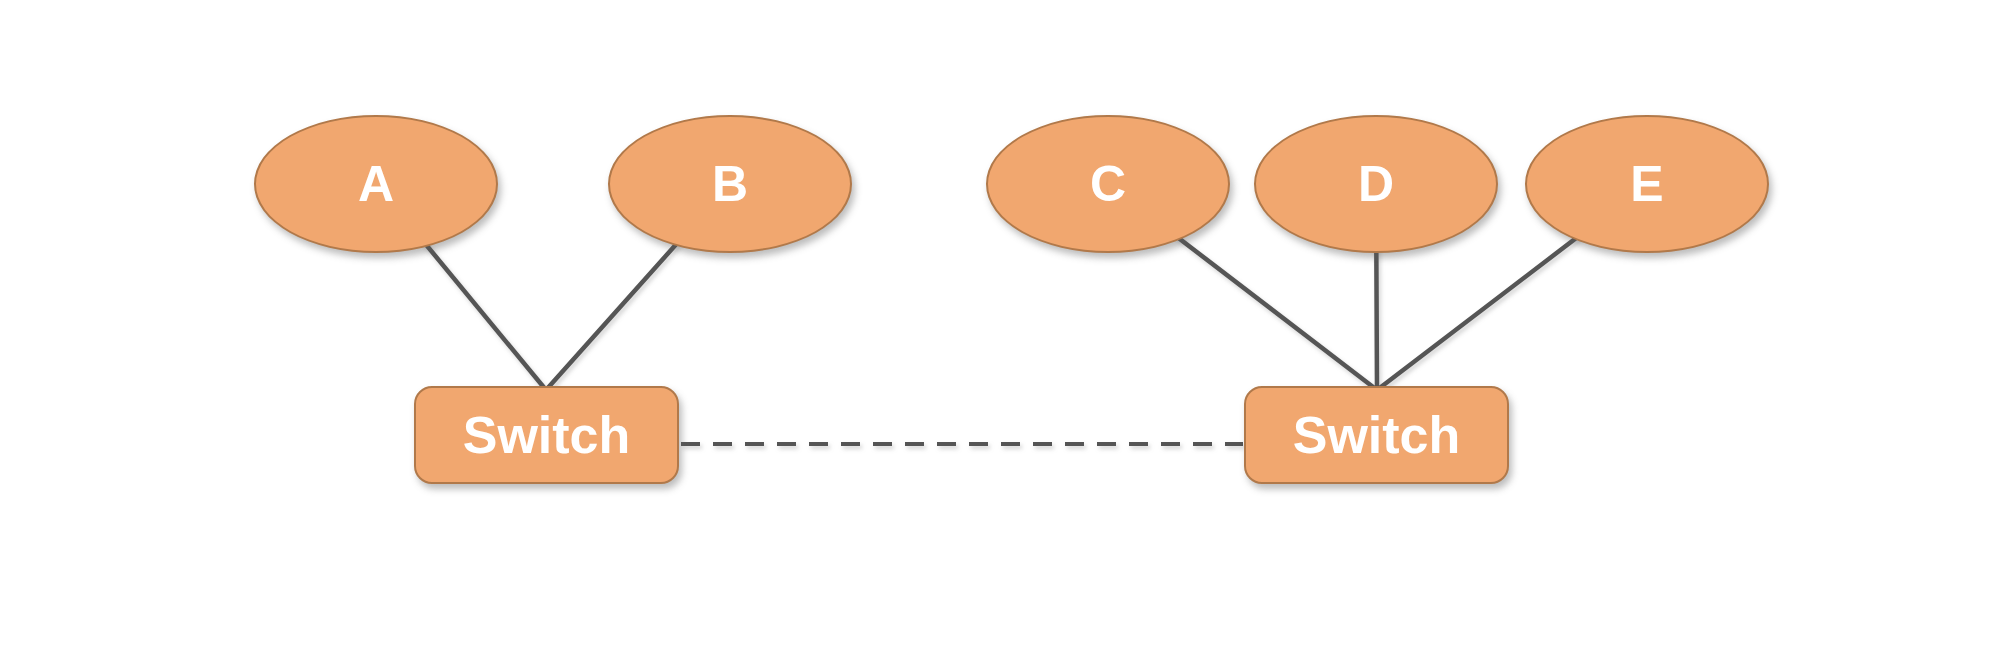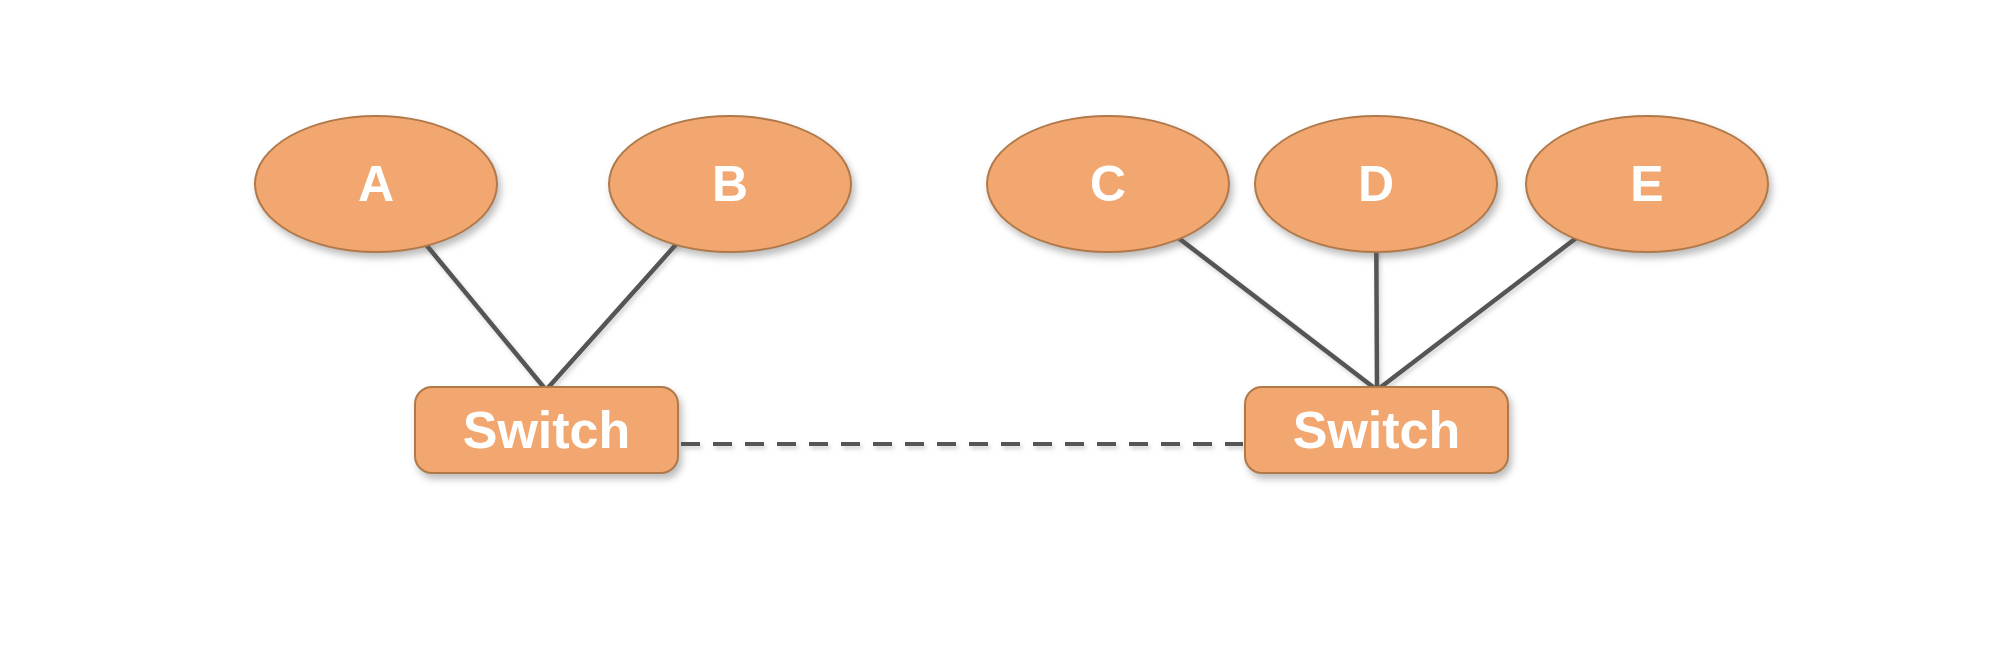--- a/index.html
+++ b/index.html
@@ -46,21 +46,21 @@
     box-shadow: 3px 5px 7px rgba(90, 90, 90, 0.40);
   }
   .node.ellipse {
     width: 244px;
     height: 138px;
     border-radius: 50%;
     font-size: 50px;
   }
   .node.box {
     width: 265px;
-    height: 88px;
+    height: 98px;
     border-radius: 18px;
     font-size: 52px;
   }
   
   #node-a       { left: 254px;  top: 115px; }
   #node-b       { left: 608px;  top: 115px; }
   #node-c       { left: 986px;  top: 115px; }
   #node-d       { left: 1254px; top: 115px; }
   #node-e       { left: 1525px; top: 115px; }
   #node-switch1 { left: 414px;  top: 386px; }

